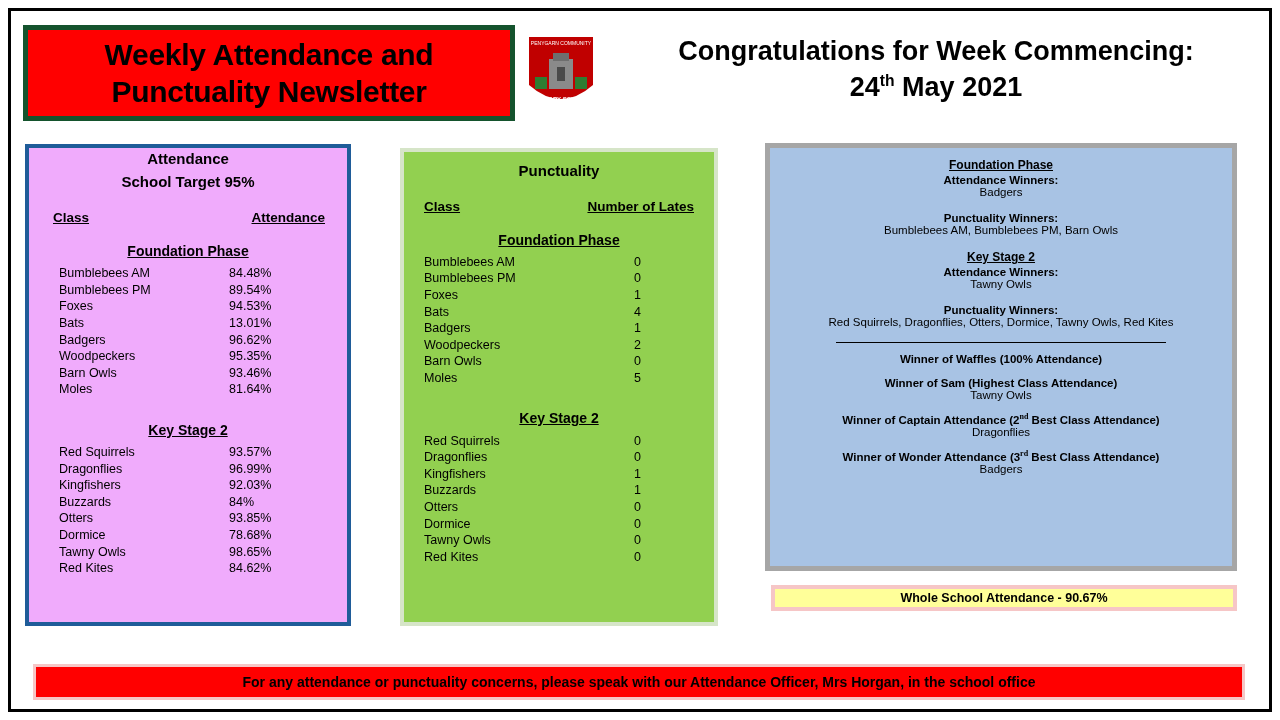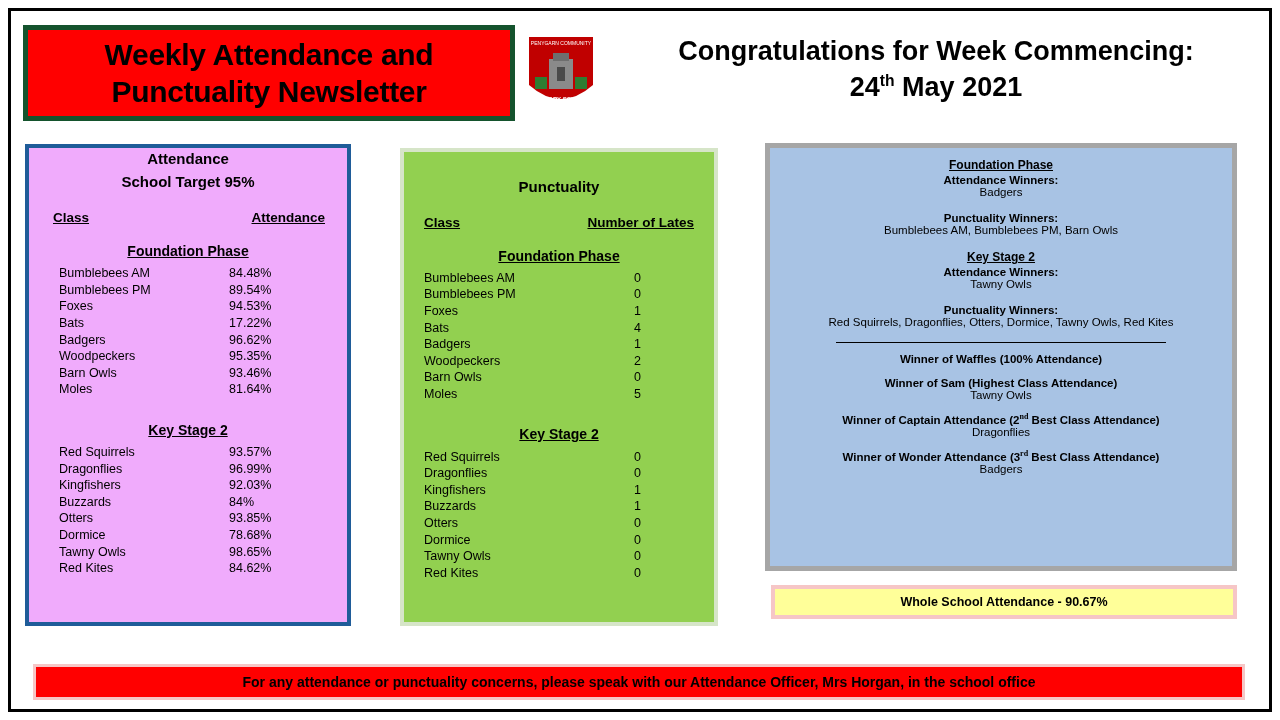--- a/index.html
+++ b/index.html
@@ -180,21 +180,21 @@
   .rp-awardtitle sup { font-size: 0.7em; font-family: Liberation Serif, serif; }
   .rp-awardname {
     text-align: center;
     font-size: 11.5px;
     margin-bottom: 11px;
   }
 
   .whole-school {
     position: absolute;
     left: 760px; top: 574px;
-    width: 466px; height: 34px;
+    width: 466px; height: 26px;
     background: #ffff99;
     border: 4px solid #f6c6c6;
     display: flex;
     align-items: center;
     justify-content: center;
     font-size: 12.5px;
     font-weight: bold;
     color: #000000;
   }
 
@@ -267,21 +267,21 @@
     <div class="row att-row">
         <span class="name">Bumblebees PM</span>
         <span class="val">89.54%</span>
       </div>
     <div class="row att-row">
         <span class="name">Foxes</span>
         <span class="val">94.53%</span>
       </div>
     <div class="row att-row">
         <span class="name">Bats</span>
-        <span class="val">17.22%</span>
+        <span class="val">13.01%</span>
       </div>
     <div class="row att-row">
         <span class="name">Badgers</span>
         <span class="val">96.62%</span>
       </div>
     <div class="row att-row">
         <span class="name">Woodpeckers</span>
         <span class="val">95.35%</span>
       </div>
     <div class="row att-row">
@@ -323,21 +323,21 @@
         <span class="val">98.65%</span>
       </div>
     <div class="row att-row">
         <span class="name">Red Kites</span>
         <span class="val">84.62%</span>
       </div>
   </div>
 
   <div class="punct-box">
     <div class="punct-inner">
-      <div class="col-title" style="padding-top:24px">
+      <div class="col-title" style="padding-top:8px">
         <div>Punctuality</div>
       </div>
 
       <div class="pun-hdr">
         <span class="l">Class</span>
         <span class="r">Number of Lates</span>
       </div>
 
       <div class="group-title">Foundation Phase</div>
       <div class="row pun-row">

